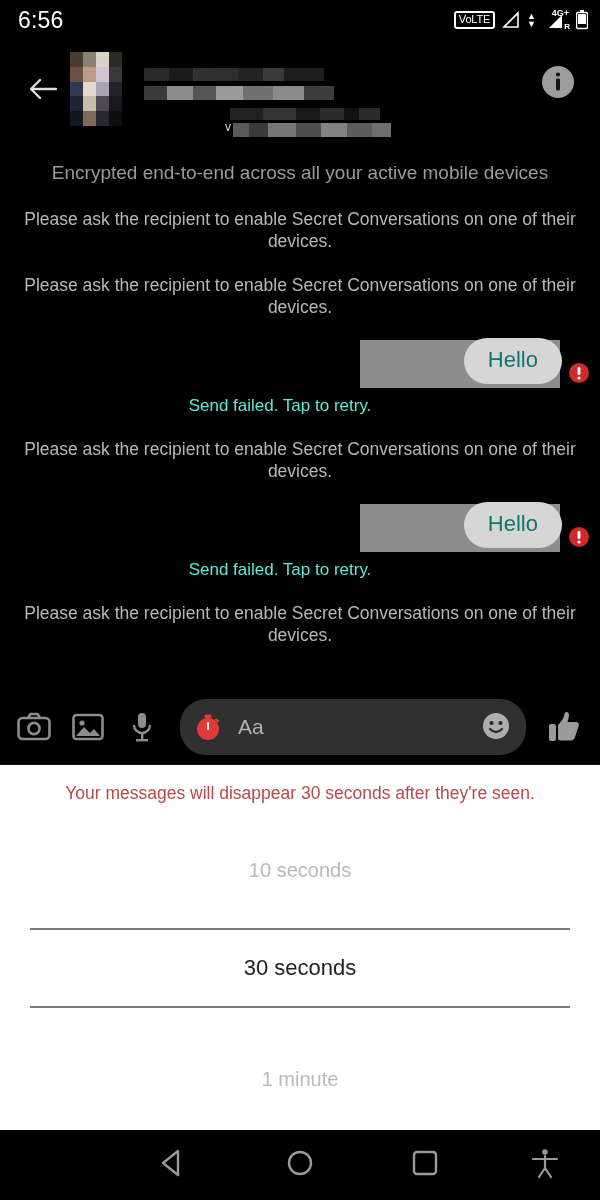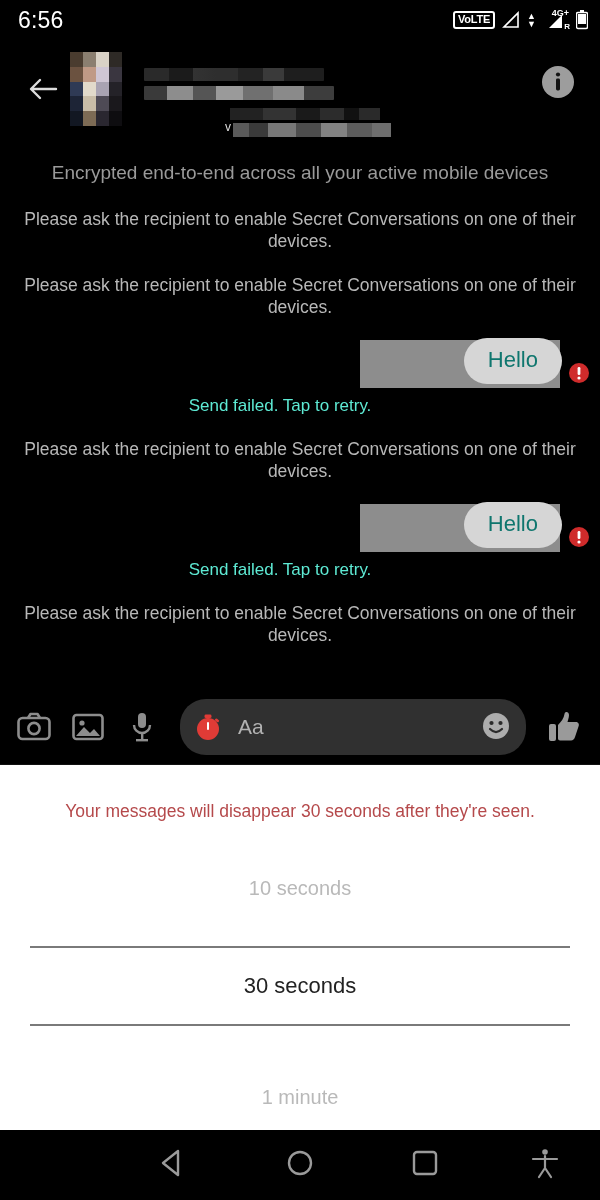--- a/index.html
+++ b/index.html
@@ -14,21 +14,21 @@
   
   .statusbar {
     position:absolute; top:0; left:0; width:600px; height:40px;
     display:flex; align-items:center; justify-content:space-between;
     padding:0 12px 0 18px; background:#000;
   }
   .clock { color:#fff; font-size:23px; letter-spacing:.2px; }
   .sysicons { display:flex; align-items:center; gap:7px; }
   .volte-badge {
     border:2px solid #fff; border-radius:3px; color:#fff;
-    font-size:11px; font-weight:bold; padding:1px 3px; line-height:1.05;
+    font-size:11px; font-weight:normal; padding:1px 3px; line-height:1.05;
     letter-spacing:-.2px;
   }
   .tri-outline {
     width:18px; height:18px; position:relative;
   }
   .tri-outline svg, .tri-full svg, .batt svg { display:block; }
   .g4wrap { position:relative; width:26px; height:20px; }
   .g4label {
     position:absolute; top:-2px; right:0; color:#fff; font-size:9px; font-weight:bold;
   }
@@ -115,21 +115,21 @@
   .aa { color:#b2b2b2; font-size:21px; margin-left:12px; flex:1; }
   .emoji-icon { width:34px; height:34px; }
   .thumb-icon { width:46px; height:46px; margin-left:10px; display:flex; align-items:center; justify-content:center; }
 
   
   .picker {
     position:absolute; top:765px; left:0; width:600px; height:365px;
     background:#fff;
   }
   .picker-warn {
-    text-align:center; color:#b5494b; font-size:17.5px; padding-top:36px;
+    text-align:center; color:#b5494b; font-size:17.5px; padding-top:18px;
   }
   .opt { text-align:center; font-size:20px; }
   .opt.dim { color:#b9b9b9; }
   .opt-10 { padding-top:55px; }
   .sel-divider { height:2px; background:#7a7a7a; margin:0 30px; }
   .opt-sel { color:#222; font-size:22px; padding:25px 0 25px 0; }
   .opt-1m { padding-top:60px; }
 
   
   .navbar {

